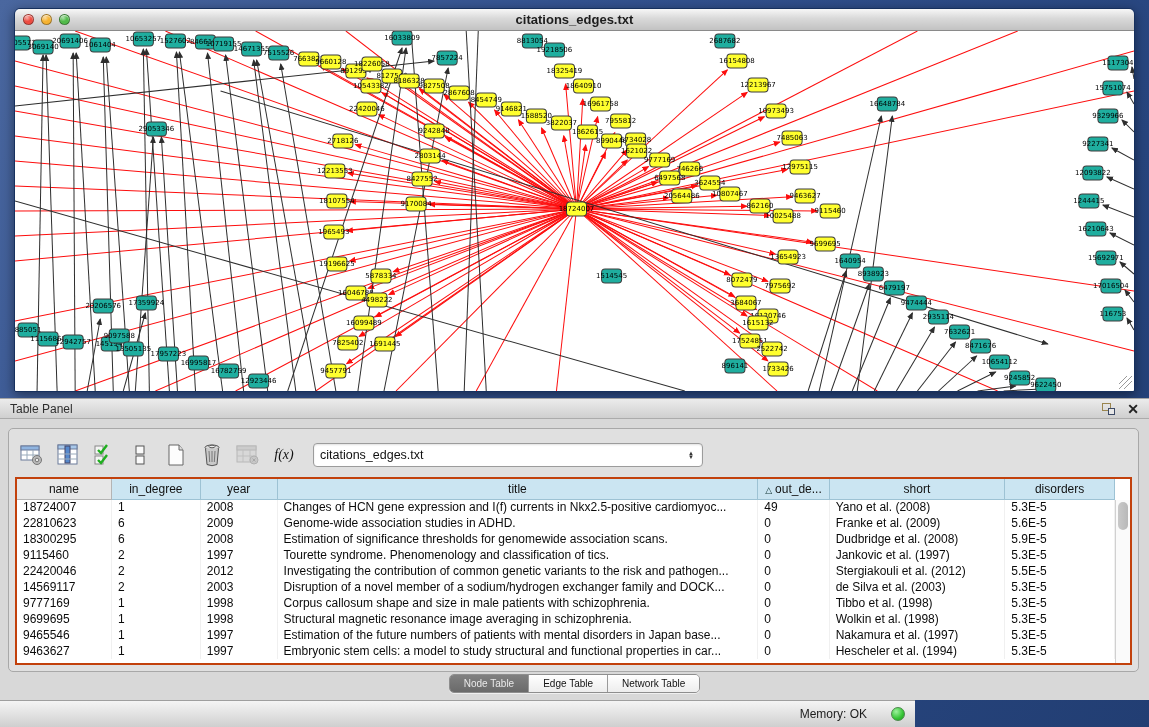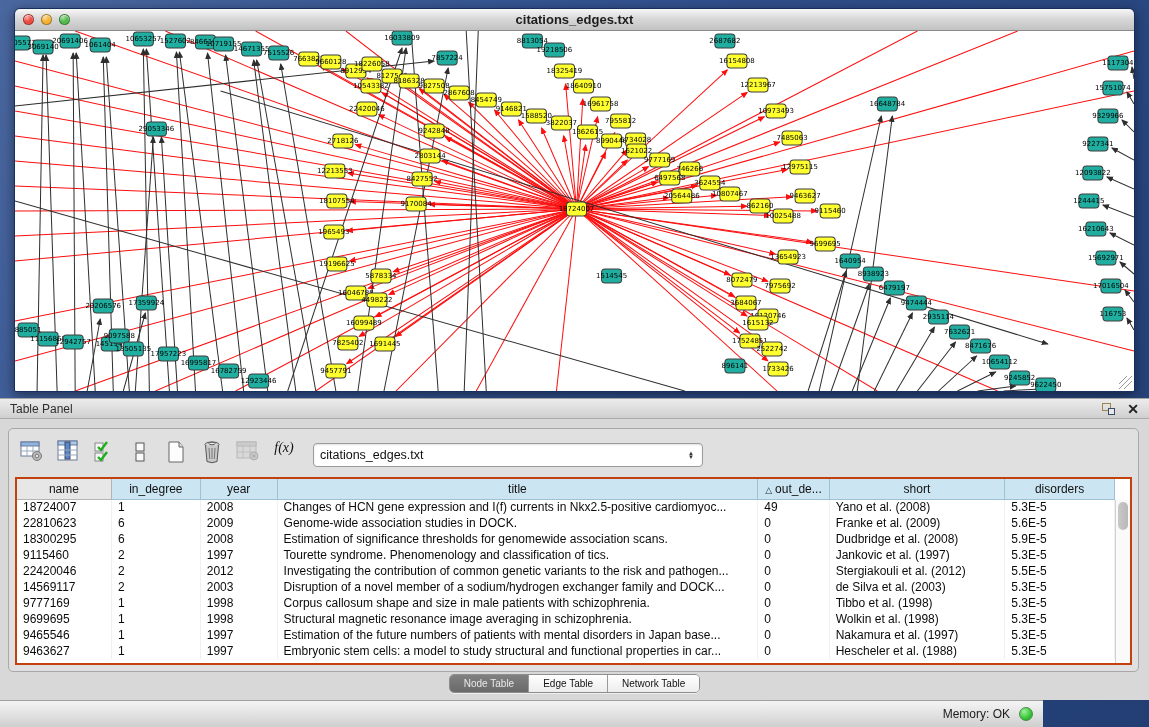--- a/index.html
+++ b/index.html
@@ -33,21 +33,21 @@
   #panel-title { font-size:12px; color:#2e2e2e; }
   #panel-header-right { margin-left:auto; display:flex; align-items:center; gap:12px; }
   #float-icon { width:13px; height:12px; position:relative; cursor:pointer; }
   #float-icon .sq-back { position:absolute; left:0; top:0; width:9px; height:8px; border:1px solid #9a854e; }
   #float-icon .sq-front { position:absolute; right:0; bottom:0; width:7px; height:7px; border:1px solid #3c4a66; background:#e8e8e8; }
   #panel-close { font-size:14px; font-weight:bold; color:#222; cursor:pointer; line-height:1; }
 
   #panel-inner { position:absolute; left:8px; right:10px; top:30px; height:244px;
     background:#e0e0e0; border:1px solid #a8a8a8; border-radius:5px; padding:6px 6px 0 6px; }
   #toolbar { height:40px; display:flex; align-items:center; gap:6px; padding:0 2px; }
-  .tb-btn { width:30px; height:30px; display:flex; justify-content:center; border-radius:4px; cursor:pointer; }
+  .tb-btn { width:30px; height:30px; display:flex; align-items:center; justify-content:center; border-radius:4px; cursor:pointer; }
   .tb-btn svg { display:block; }
   .fx { font-family:"Liberation Serif",serif; font-style:italic; font-size:14px; color:#111; }
   #table-combo { margin-left:8px; width:390px; height:24px; background:#fff; border:1px solid #9c9c9c; border-radius:4px;
     display:flex; align-items:center; padding:0 6px; box-shadow:inset 0 1px 2px rgba(0,0,0,.12); cursor:pointer; }
   #combo-value { font-size:12.5px; color:#111; flex:1; }
   .combo-arrows { display:flex; flex-direction:column; line-height:4px; font-size:6px; color:#333; padding-right:2px; }
 
   #table-box { position:absolute; left:6px; right:6px; top:48px; bottom:6px; background:#fff; border:2px solid #c2410c; overflow:hidden; }
   table { border-collapse:collapse; width:calc(100% - 15px); table-layout:fixed; }
   th { height:20px; font-size:12px; font-weight:normal; color:#111; text-align:center;
@@ -60,23 +60,23 @@
 
   
   #seg-tabs { position:absolute; left:0; right:0; top:276px; display:flex; justify-content:center; }
   #seg { display:flex; border:1px solid #8e8e8e; border-radius:5px; overflow:hidden; box-shadow:0 1px 0 rgba(255,255,255,.6); }
   .seg-item { padding:3px 14px; font-size:10px; background:linear-gradient(#ffffff,#ededed); color:#111;
     border-right:1px solid #9a9a9a; cursor:pointer; }
   .seg-item:last-child { border-right:none; }
   .seg-item.active { background:linear-gradient(#808080,#6a6a6a); color:#e9e9e9; }
 
   
-  #status-bar { position:absolute; left:0; top:700px; width:1043px; height:27px;
+  #status-bar { position:absolute; left:0; top:700px; width:915px; height:27px;
     background:linear-gradient(#f5f5f5,#cfcfcf); border-top:1px solid #9f9f9f;
-    display:flex; align-items:center; justify-content:flex-end; padding-right:10px; gap:9px; }
+    display:flex; align-items:center; justify-content:flex-end; padding-right:10px; gap:24px; }
   #memory-label { font-size:12px; color:#1c1c1c; }
   #memory-led { width:14px; height:14px; border-radius:50%;
     background:radial-gradient(circle at 35% 30%,#8df08d,#35c435 60%,#1f9a1f); border:1px solid #4a8a4a; }
 </style>
 </head>
 <body>
 
 <div id="desktop">
 
   <div id="net-window">
@@ -584,21 +584,21 @@
                 <td>2008</td>
                 <td>Changes of HCN gene expression and I(f) currents in Nkx2.5-positive cardiomyoc...</td>
                 <td>49</td>
                 <td>Yano et al. (2008)</td>
                 <td>5.3E-5</td>
               </tr>
               <tr class="body-row">
                 <td>22810623</td>
                 <td>6</td>
                 <td>2009</td>
-                <td>Genome-wide association studies in DOCK.</td>
+                <td>Genome-wide association studies in ADHD.</td>
                 <td>0</td>
                 <td>Franke et al. (2009)</td>
                 <td>5.6E-5</td>
               </tr>
               <tr class="body-row">
                 <td>18300295</td>
                 <td>6</td>
                 <td>2008</td>
                 <td>Estimation of significance thresholds for genomewide association scans.</td>
                 <td>0</td>
@@ -658,21 +658,21 @@
                 <td>0</td>
                 <td>Nakamura et al. (1997)</td>
                 <td>5.3E-5</td>
               </tr>
               <tr class="body-row">
                 <td>9463627</td>
                 <td>1</td>
                 <td>1997</td>
                 <td>Embryonic stem cells: a model to study structural and functional properties in car...</td>
                 <td>0</td>
-                <td>Hescheler et al. (1988)</td>
+                <td>Hescheler et al. (1994)</td>
                 <td>5.3E-5</td>
               </tr>
             </tbody>
         </table>
         <div id="vscroll">
           <div class="thumb"></div>
         </div>
       </div>
     </div>
 

